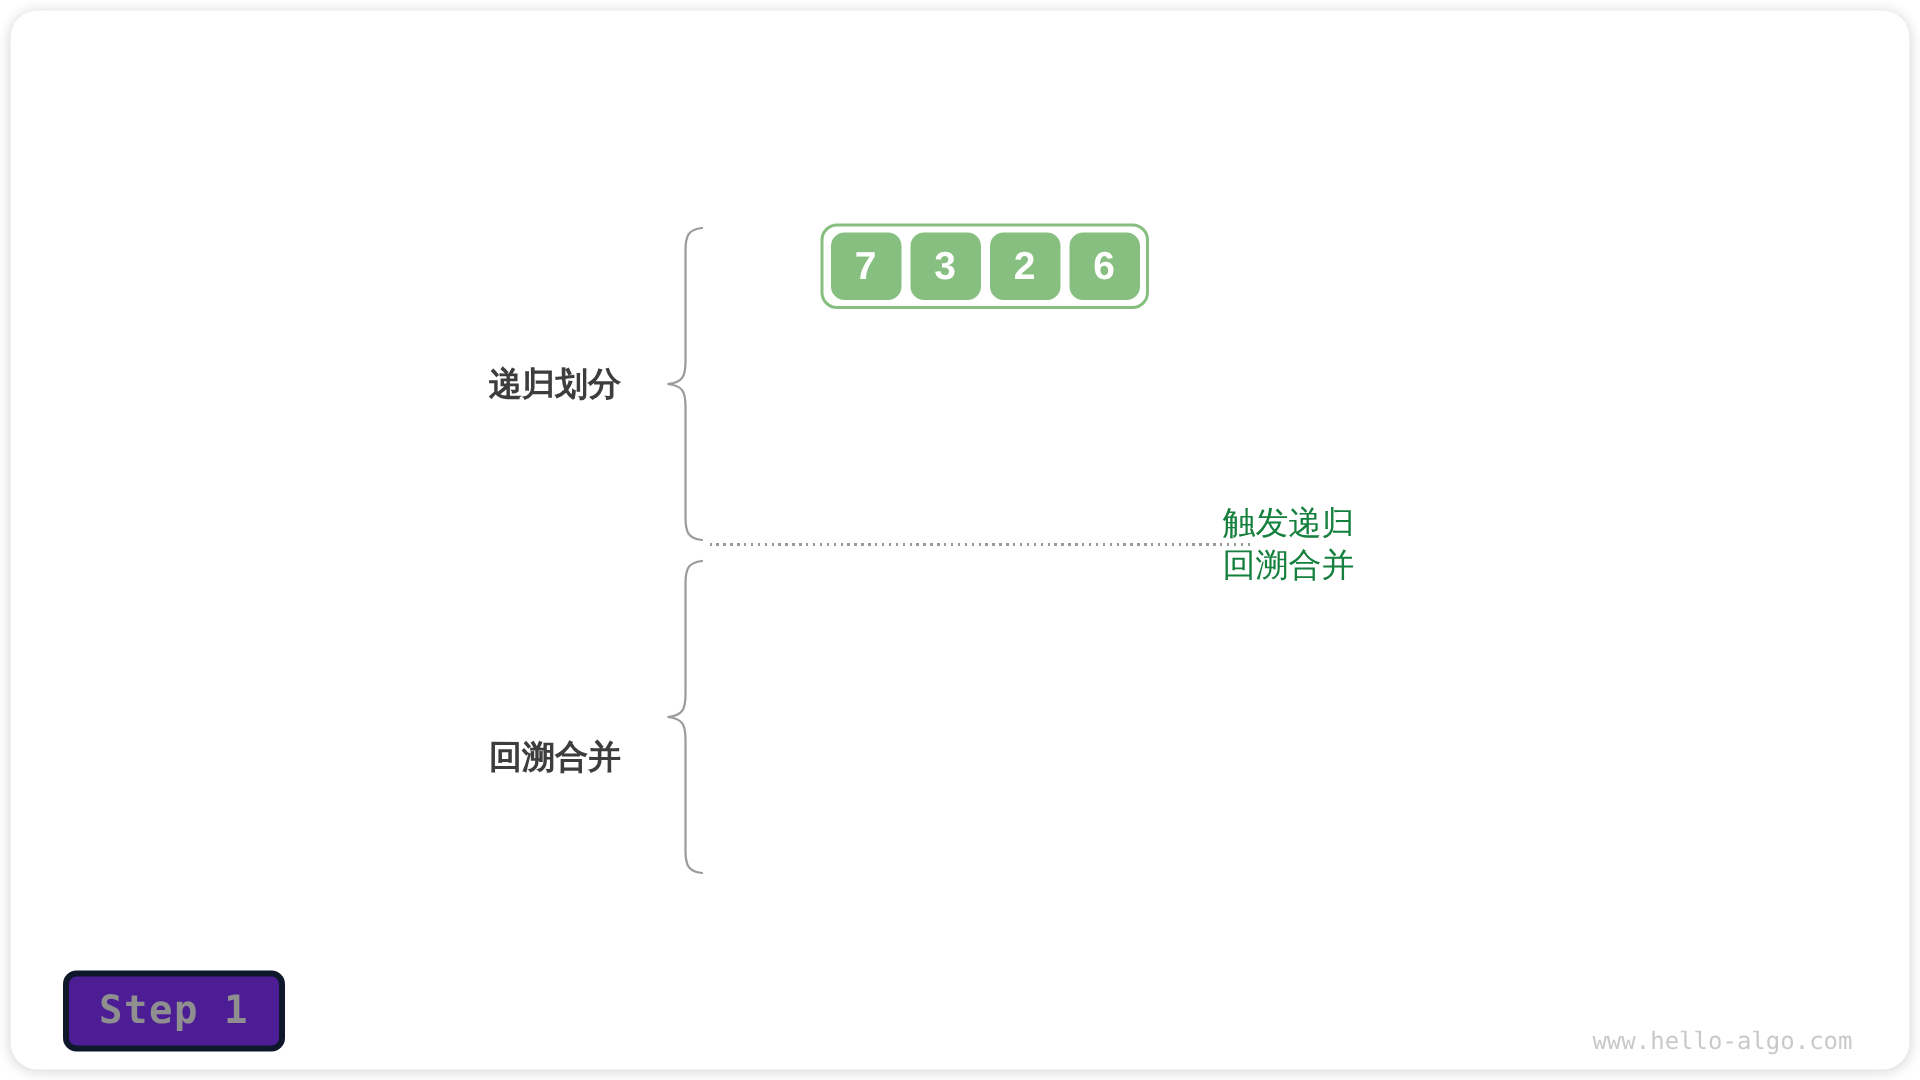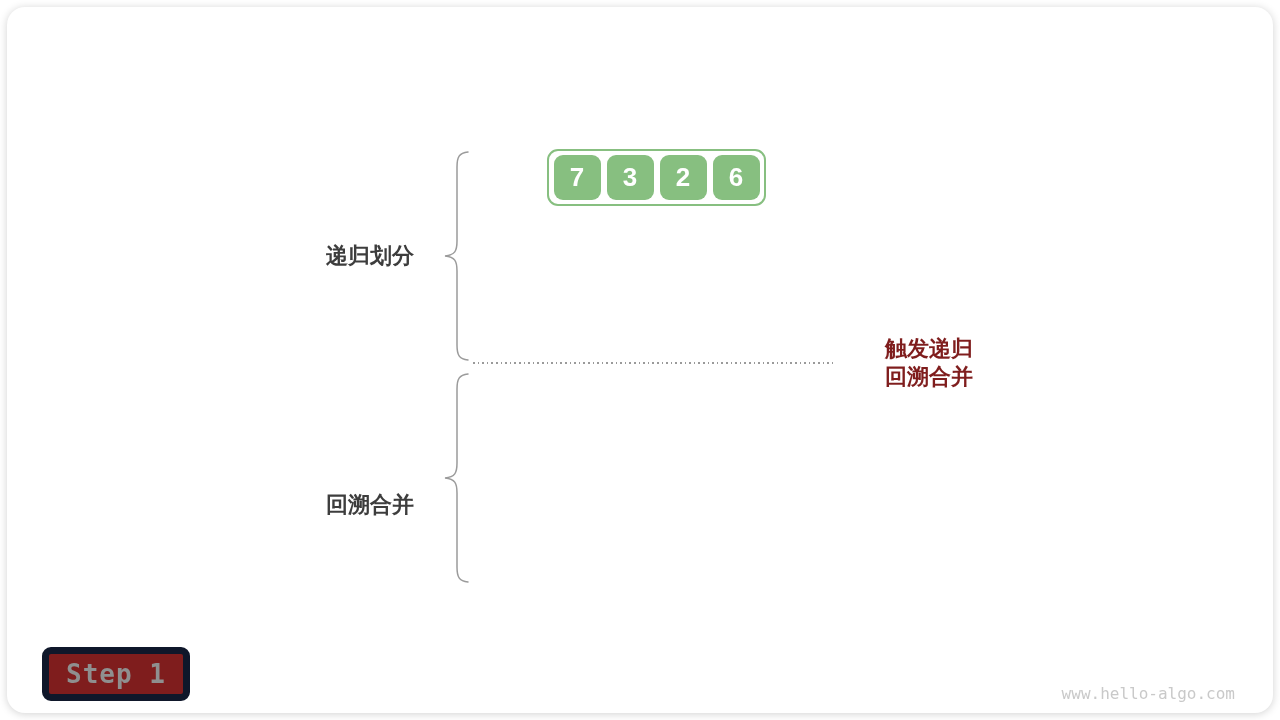--- a/index.html
+++ b/index.html
@@ -39,29 +39,29 @@
   .phase-bottom { top: 484px; }
 
   
   .dotted-line {
     position: absolute; left: 466px; top: 355px; width: 362px; height: 2px;
     background-image: repeating-linear-gradient(90deg, #9a9a9a 0 1.6px, transparent 1.6px 4.6px);
   }
 
   
   .base-case {
-    position: absolute; left: 878px; top: 328px;
-    font-size: 22px; font-weight: bold; color: #7f1d1d; line-height: 28px;
+    position: absolute; left: 808px; top: 328px;
+    font-size: 22px; font-weight: normal; color: #15803d; line-height: 28px;
     white-space: nowrap;
   }
 
   
   .step-badge {
     position: absolute; left: 35px; top: 640px; width: 148px; height: 54px;
-    border: 7px solid #0f172a; border-radius: 9px; background: #7f1d1d;
+    border: 4px solid #0f172a; border-radius: 9px; background: #4c1d95;
     display: flex; align-items: center; justify-content: center;
     font-family: "DejaVu Sans Mono", "Liberation Mono", monospace;
     font-weight: bold; font-size: 26px; color: #8f8f8f; letter-spacing: 1px;
   }
 
   
   .watermark {
     position: absolute; right: 38px; top: 677px;
     font-family: "DejaVu Sans Mono", "Liberation Mono", monospace;
     font-size: 16px; color: #c9c9c9;

